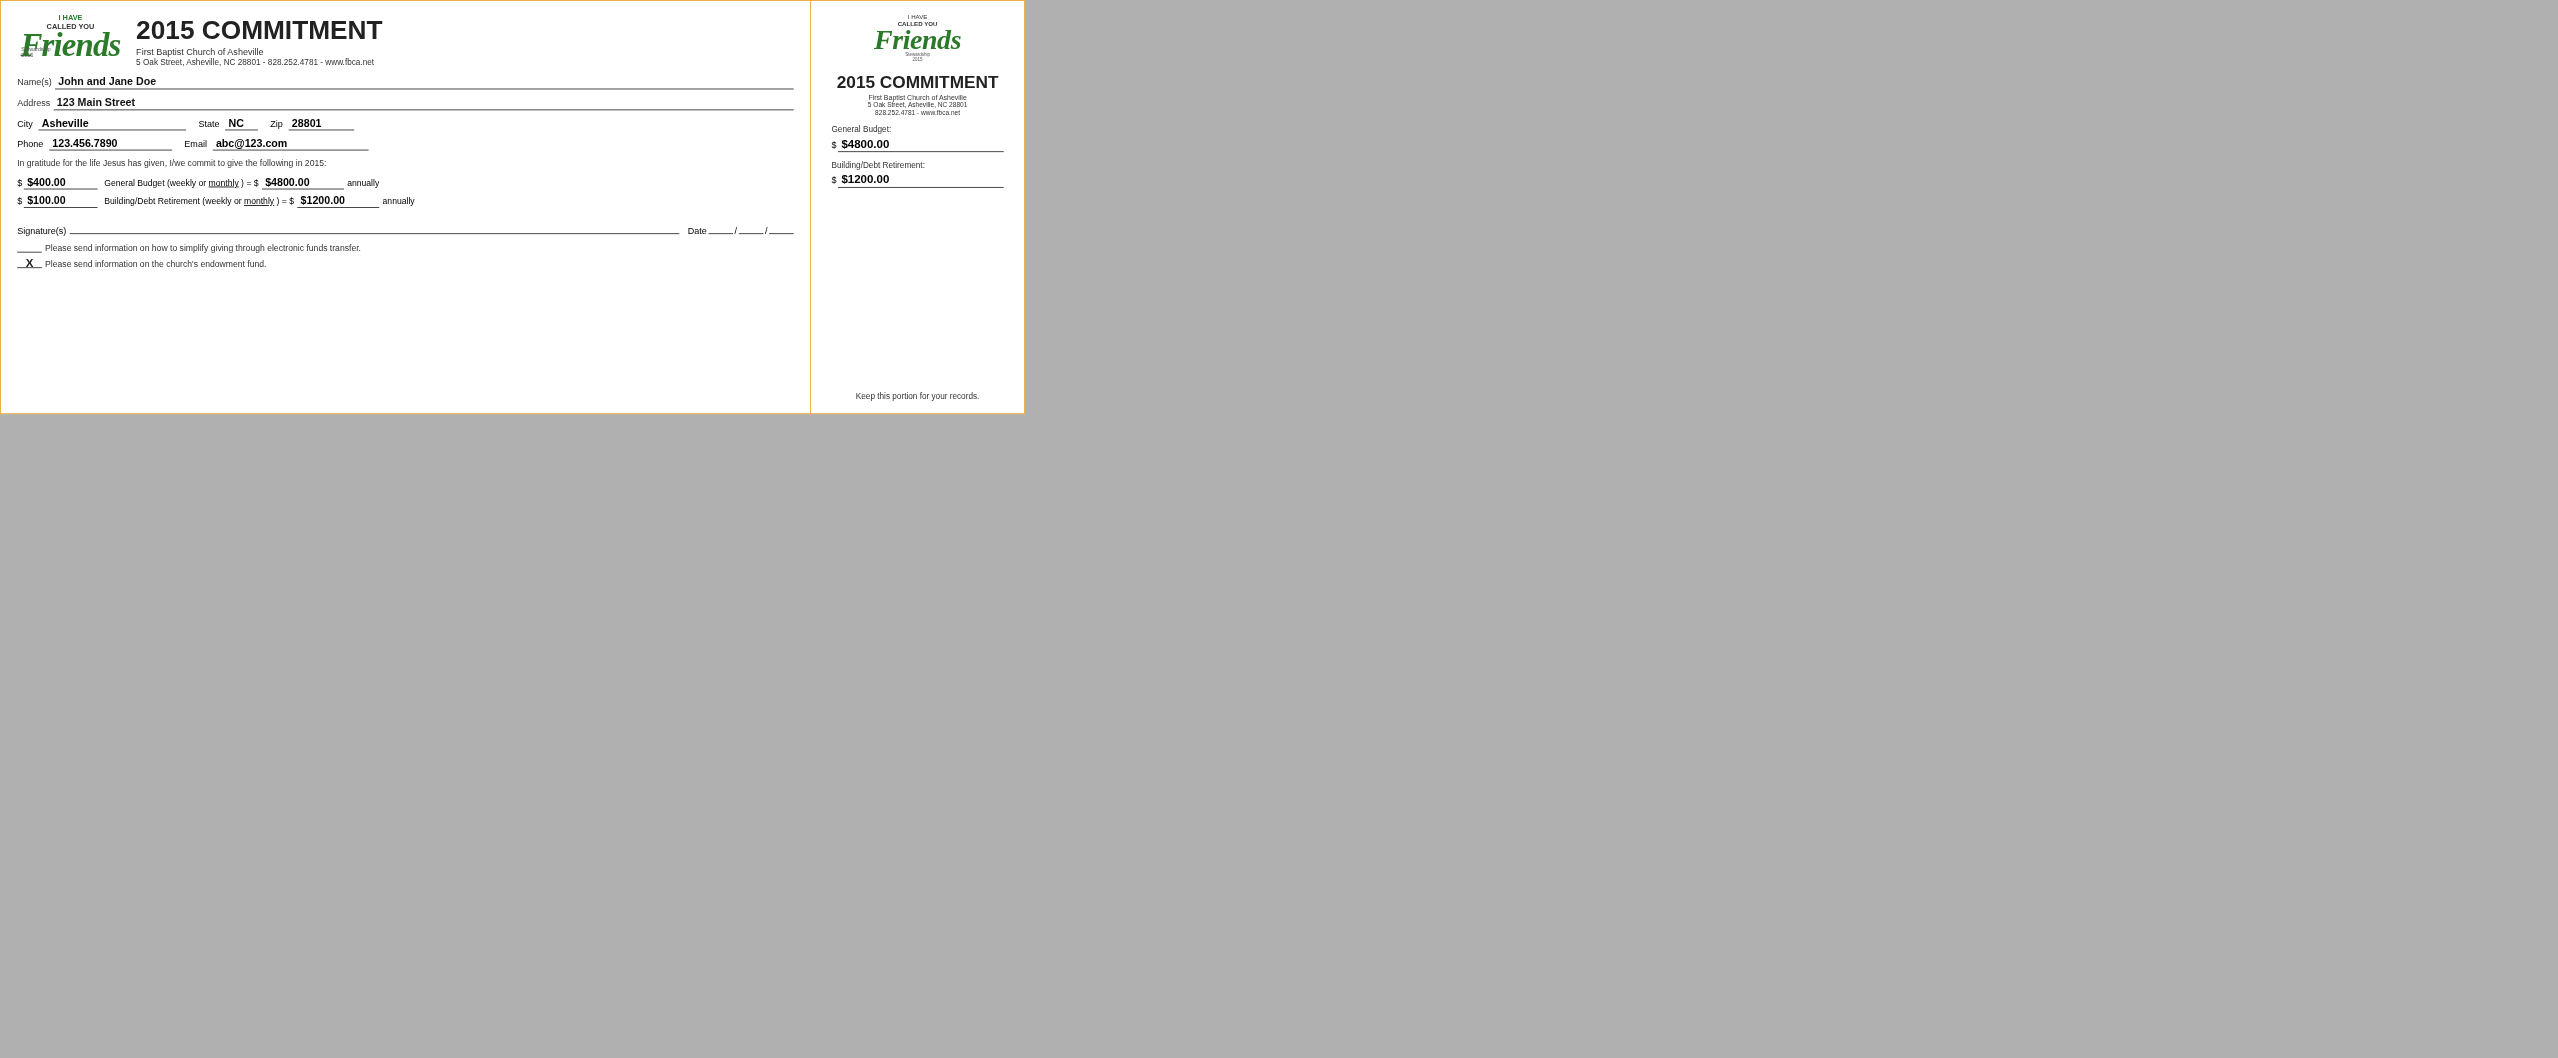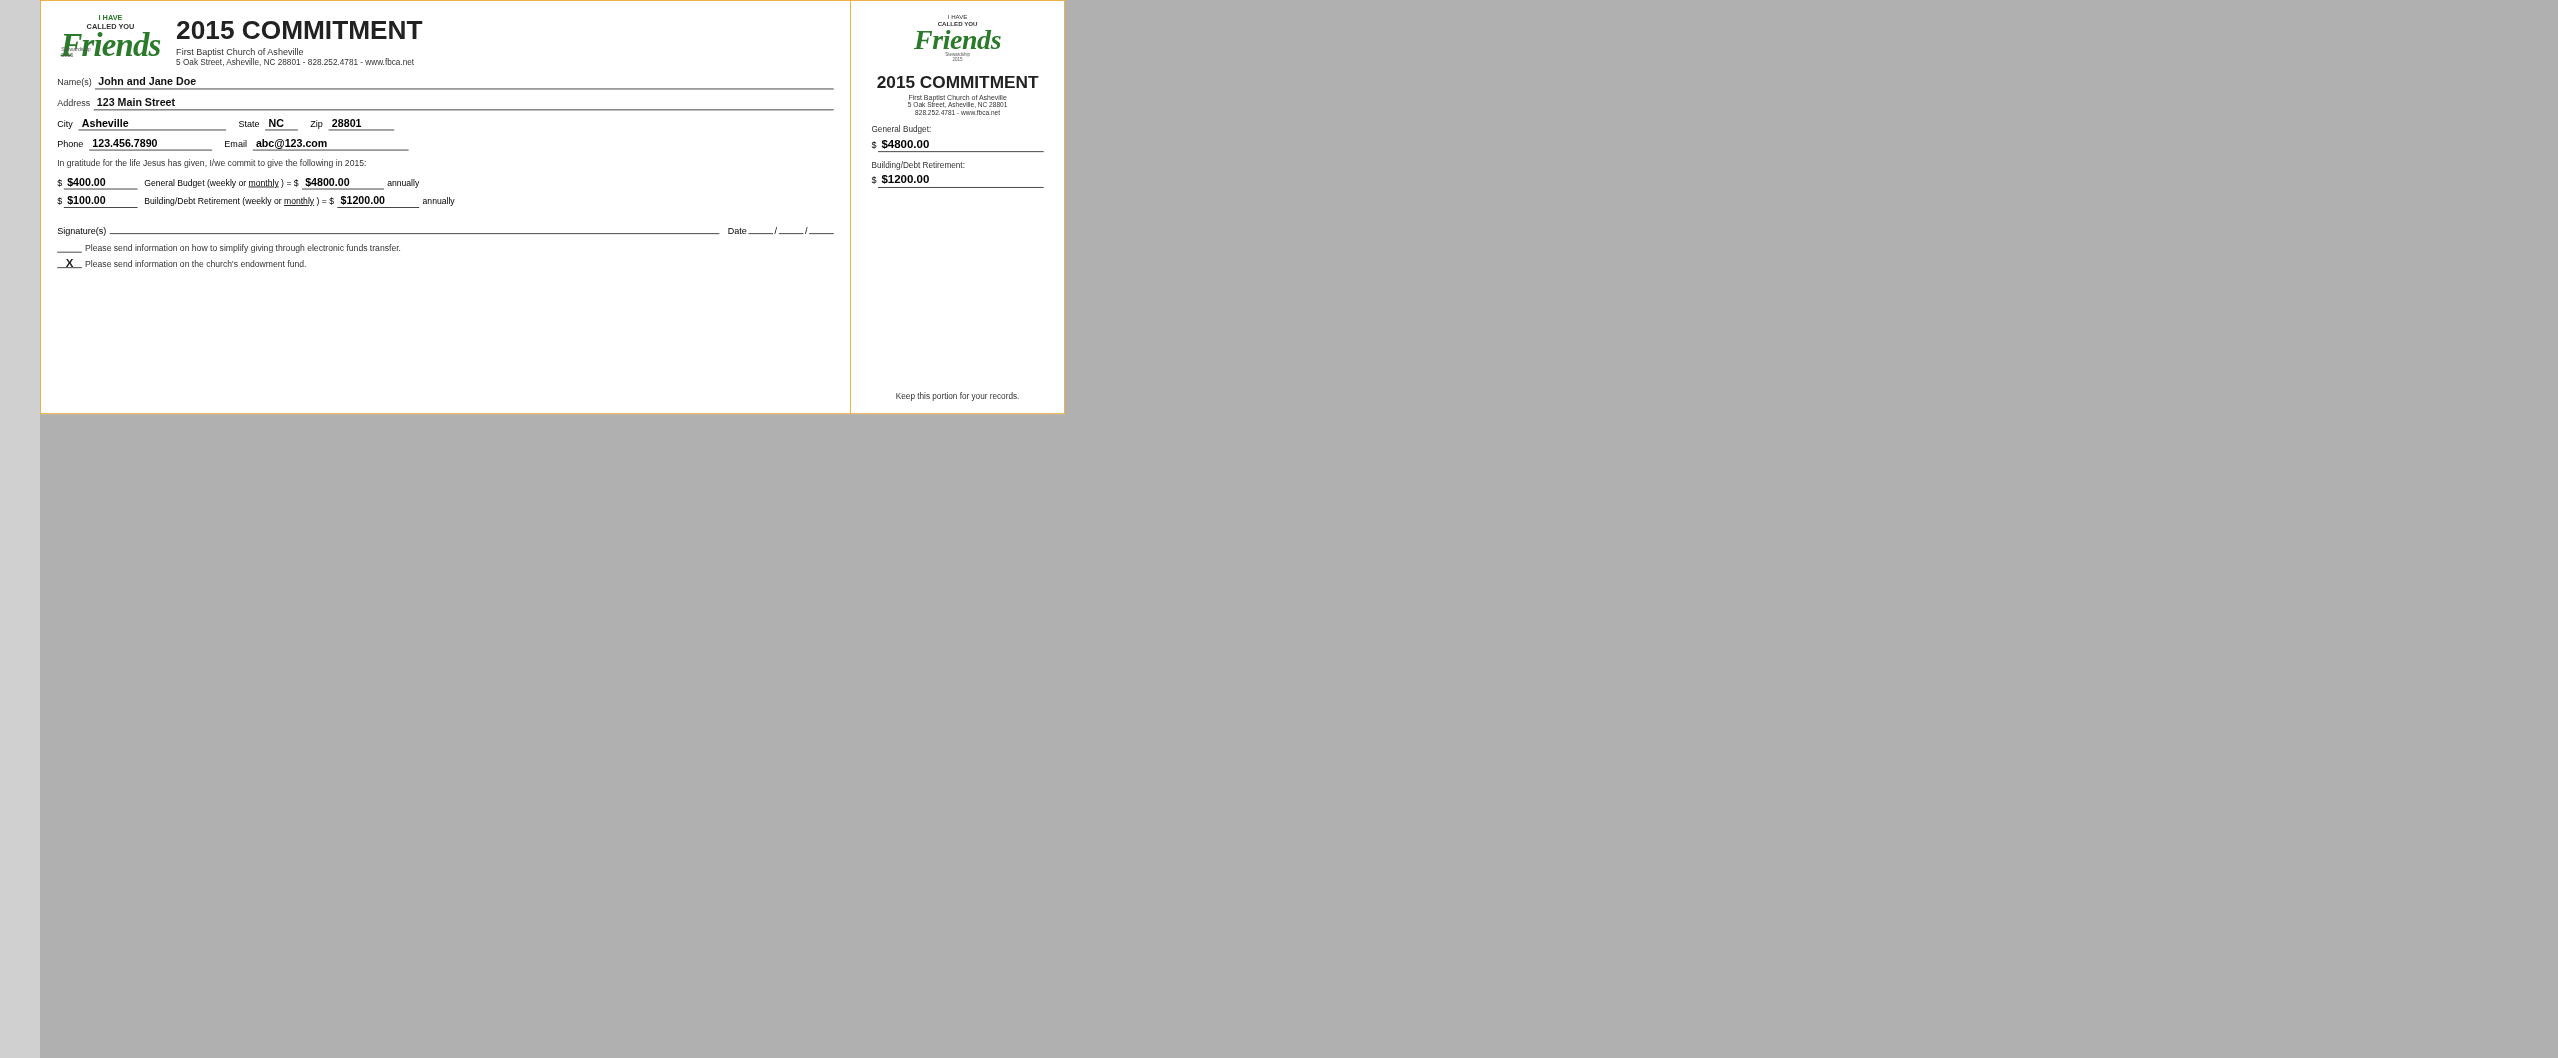--- a/index.html
+++ b/index.html
@@ -364,21 +364,20 @@
       position: relative;
     }
     .outer {
       width: 100vw;
       height: 100vh;
       overflow: hidden;
       display: flex;
       align-items: center;
       justify-content: center;
       background: #b0b0b0;
-      margin-left: 40px;
     }
   </style>
 </head>
 <body>
 
 <div class="outer">
   <div class="scale-wrapper">
     <div class="card">
 
       <div class="left-section">

